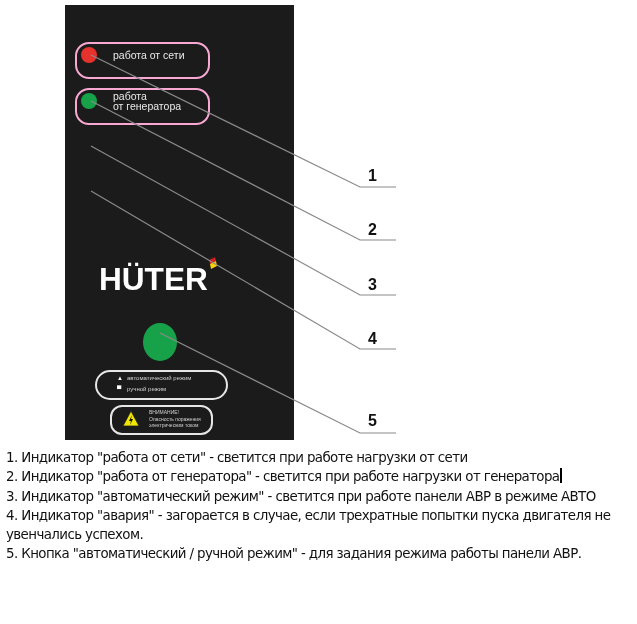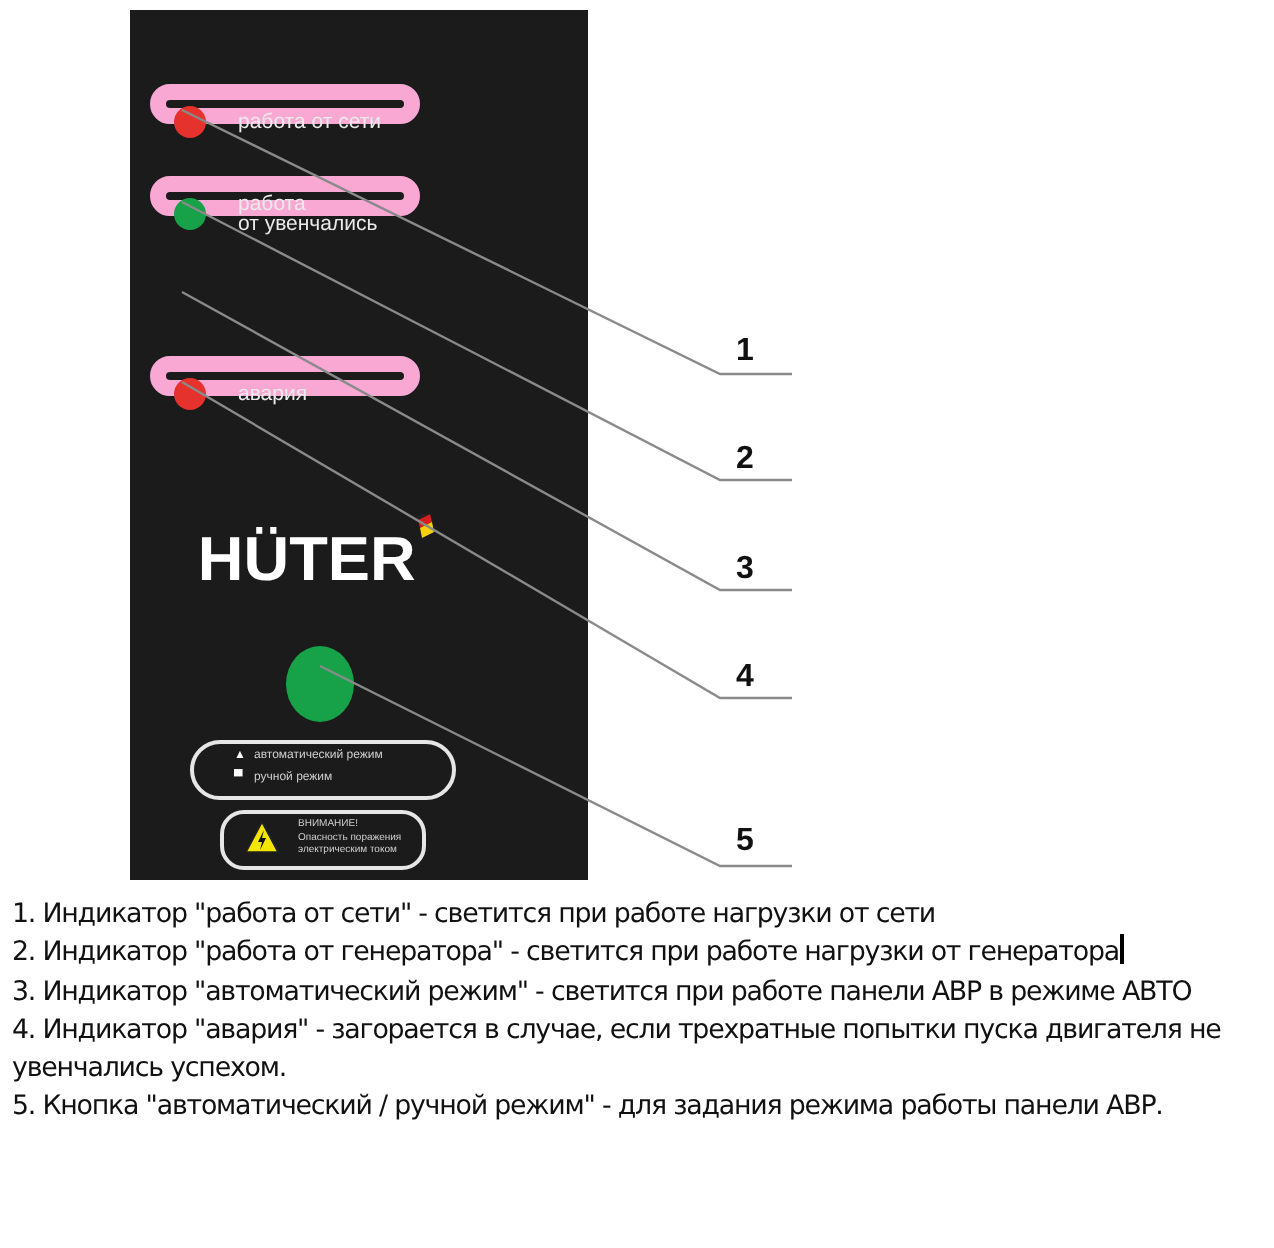--- a/index.html
+++ b/index.html
@@ -1,18 +1,18 @@
 <!DOCTYPE html>
 <html><head>
 <meta charset="utf-8">
 <style>
   html, body { margin:0; padding:0; background:#ffffff; }
   body { width:637px; height:624px; position:relative; overflow:hidden; font-family:"DejaVu Sans", sans-serif; }
   .panel { position:absolute; left:65px; top:5px; width:229px; height:435px; background:#1b1b1b; }
-  .ind { position:absolute; left:10px; width:135px; height:20px; border:8px solid #f9a8d4; border-radius:14px; box-sizing:border-box; }
+  .ind { position:absolute; left:10px; width:135px; height:37px; border:2px solid #f9a8d4; border-radius:14px; box-sizing:border-box; }
   .led { position:absolute; left:4px; top:3px; width:16px; height:16px; border-radius:50%; }
   .ind-label { position:absolute; left:36px; top:1px; color:#eaeaea; font-family:"Liberation Sans", sans-serif; font-size:10.5px; line-height:10px; white-space:pre-line; }
   .ind-label.single { top:6px; }
   .logo { position:absolute; left:35px; top:257px; color:#ffffff; font-family:"Liberation Sans", sans-serif; font-weight:bold; font-size:31px; letter-spacing:0px; transform:scaleX(1.02); }
   .flag { position:absolute; left:143px; top:252px; width:10px; height:12px; }
   .big-btn { position:absolute; left:78px; top:318px; width:34px; height:38px; border-radius:50%; background:#17a24a; }
   .mode-box { position:absolute; left:30px; top:365px; width:133px; height:30px; border:2px solid #e6e6e6; border-radius:15px; box-sizing:border-box; }
   .mode-row { position:absolute; left:20px; font-size:6px; color:#cfcfcf; font-family:"Liberation Sans", sans-serif; white-space:nowrap; }
   .mode-row .sym { display:inline-block; width:10px; color:#fff; }
   .warn-box { position:absolute; left:45px; top:400px; width:103px; height:30px; border:2px solid #e6e6e6; border-radius:12px; box-sizing:border-box; }
@@ -28,25 +28,21 @@
 <body>
 
 <div class="panel">
   <div class="ind" style="top:37px">
     <span class="led" style="background:#e5322d"></span>
     <span class="ind-label single">работа от сети</span>
   </div>
   <div class="ind" style="top:83px">
     <span class="led" style="background:#17a24a"></span>
     <span class="ind-label">работа
-от увенчались</span>
-  </div>
-  <div class="ind" style="top:173px">
-    <span class="led" style="background:#e5322d"></span>
-    <span class="ind-label single">авария</span>
+от генератора</span>
   </div>
 
   <div class="logo">HÜTER</div>
   <svg class="flag" viewBox="0 0 10 12">
     <polygon points="1,3 7,0 8,4 2,7" fill="#d81e1e"></polygon>
     <polygon points="2,7 8,4 9,9 3,12" fill="#f6d00b"></polygon>
     <polygon points="0,1 6,-1 7,0 1,3" fill="#222"></polygon>
   </svg>
 
   <div class="big-btn"></div>

